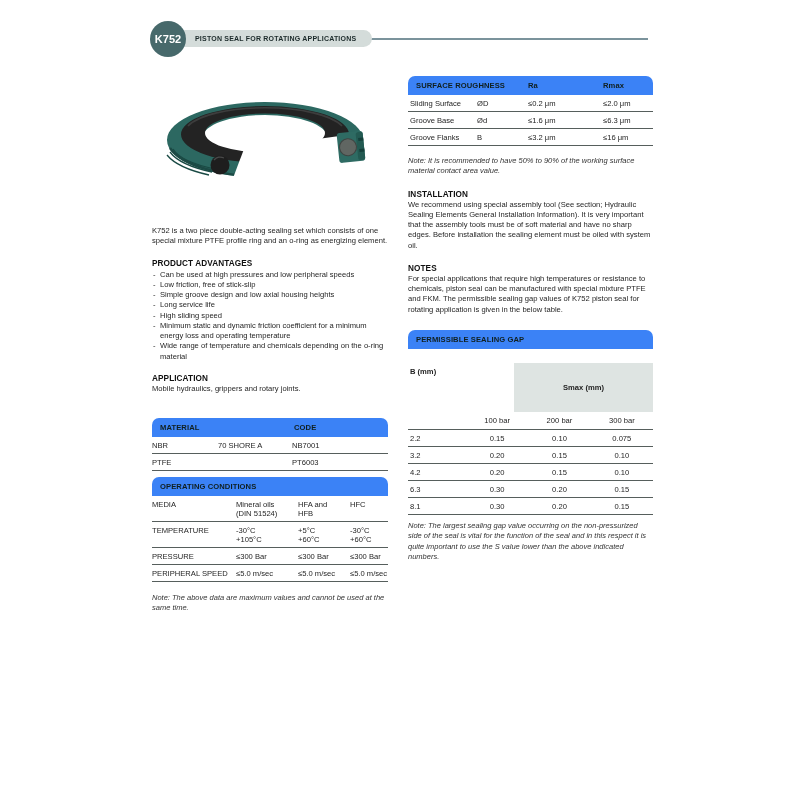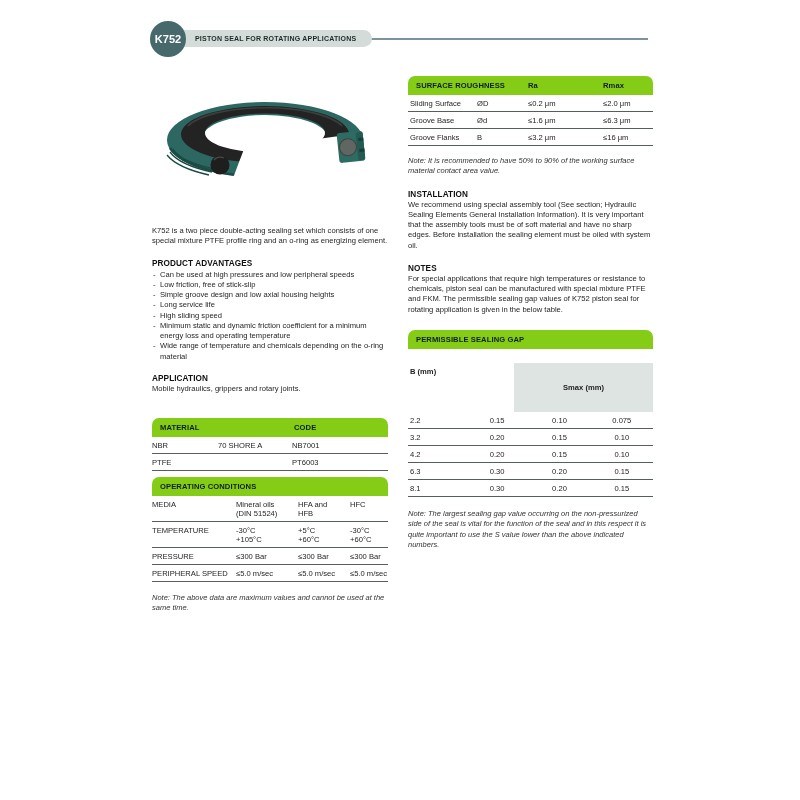--- a/index.html
+++ b/index.html
@@ -24,21 +24,21 @@
   .body-text{font-size:7.6px;line-height:1.35;margin:2px 0 0;color:#252525;}
   h3.sec{font-size:8.2px;font-weight:bold;margin:12px 0 1px;color:#101010;letter-spacing:.1px;}
   .bullets{list-style:none;margin:2px 0 0;padding:0;font-size:7.6px;line-height:1.35;color:#252525;}
   .bullets li{padding-left:8px;position:relative;}
   .bullets li::before{content:"-";position:absolute;left:1px;top:0;}
 
   .note{font-style:italic;font-size:7.5px;line-height:1.38;color:#333;margin:11px 0 0;}
 
   
   .tbl{margin-top:0;}
-  .tbl-bar{background:#84cc16;border-radius:7px 7px 0 0;font-weight:bold;font-size:7.6px;
+  .tbl-bar{background:#3b82f6;border-radius:7px 7px 0 0;font-weight:bold;font-size:7.6px;
            color:#101f1e;padding:5px 8px;letter-spacing:.1px;}
   .trow{display:grid;border-bottom:1.4px solid #565e5c;padding:4px 0 3px;font-size:7.6px;
         align-items:start;color:#242424;}
   .trow .b{font-weight:normal;}
   .pre{white-space:pre-line;}
 
   .grid-mat-bar{display:grid;grid-template-columns:62px 72px 1fr;padding:5px 0 5px 8px;}
   .grid-mat{grid-template-columns:66px 74px 1fr;}
 
   .grid-op{grid-template-columns:84px 62px 52px 1fr;}
@@ -216,20 +216,26 @@
 
     <h3 class="sec" style="margin-top:13px;">NOTES</h3>
     <p class="body-text" style="margin-top:0;">For special applications that require high temperatures or resistance to chemicals, piston seal can be manufactured with special mixture PTFE and FKM. The permissible sealing gap values of K752 piston seal for rotating application is given in the below table.</p>
 
     <div class="tbl" style="margin-top:15px;">
       <div class="tbl-bar">PERMISSIBLE SEALING GAP</div>
       <div class="gap-sub">
         <span class="bcell">B (mm)</span>
         <span class="band">Smax (mm)</span>
       </div>
+      <div class="gap-bars">
+        <span></span>
+        <span>100 bar</span>
+        <span>200 bar</span>
+        <span>300 bar</span>
+      </div>
       <div class="trow grid-gap">
         <span>2.2</span>
         <span>0.15</span>
         <span>0.10</span>
         <span>0.075</span>
       </div>
       <div class="trow grid-gap">
         <span>3.2</span>
         <span>0.20</span>
         <span>0.15</span>
@@ -248,17 +254,17 @@
         <span>0.15</span>
       </div>
       <div class="trow grid-gap">
         <span>8.1</span>
         <span>0.30</span>
         <span>0.20</span>
         <span>0.15</span>
       </div>
     </div>
 
-    <p class="note" style="margin-top:12px;">Note: The largest sealing gap value occurring on the non-pressurized side of the seal is vital for the function of the seal and in this respect it is quite important to use the S value lower than the above indicated numbers.</p>
+    <p class="note" style="margin-top:6px;">Note: The largest sealing gap value occurring on the non-pressurized side of the seal is vital for the function of the seal and in this respect it is quite important to use the S value lower than the above indicated numbers.</p>
   </div>
 
 
 </div>
 
 </body></html>

